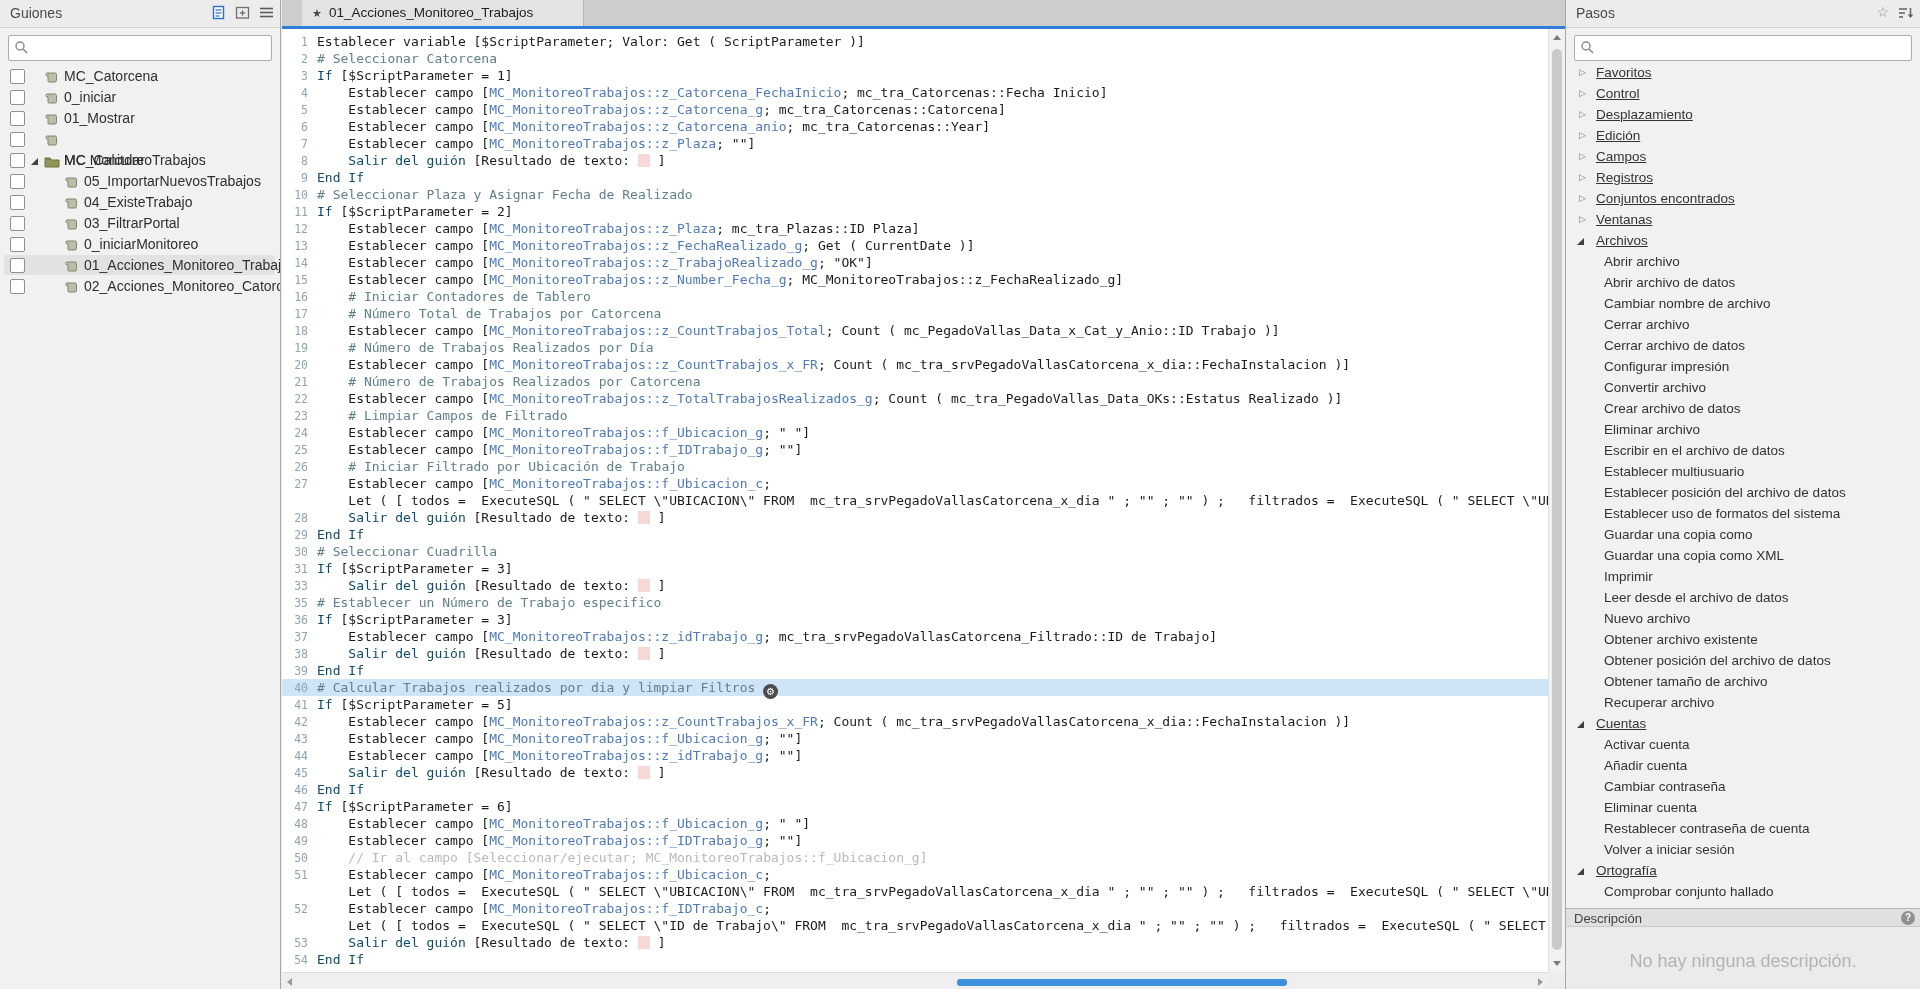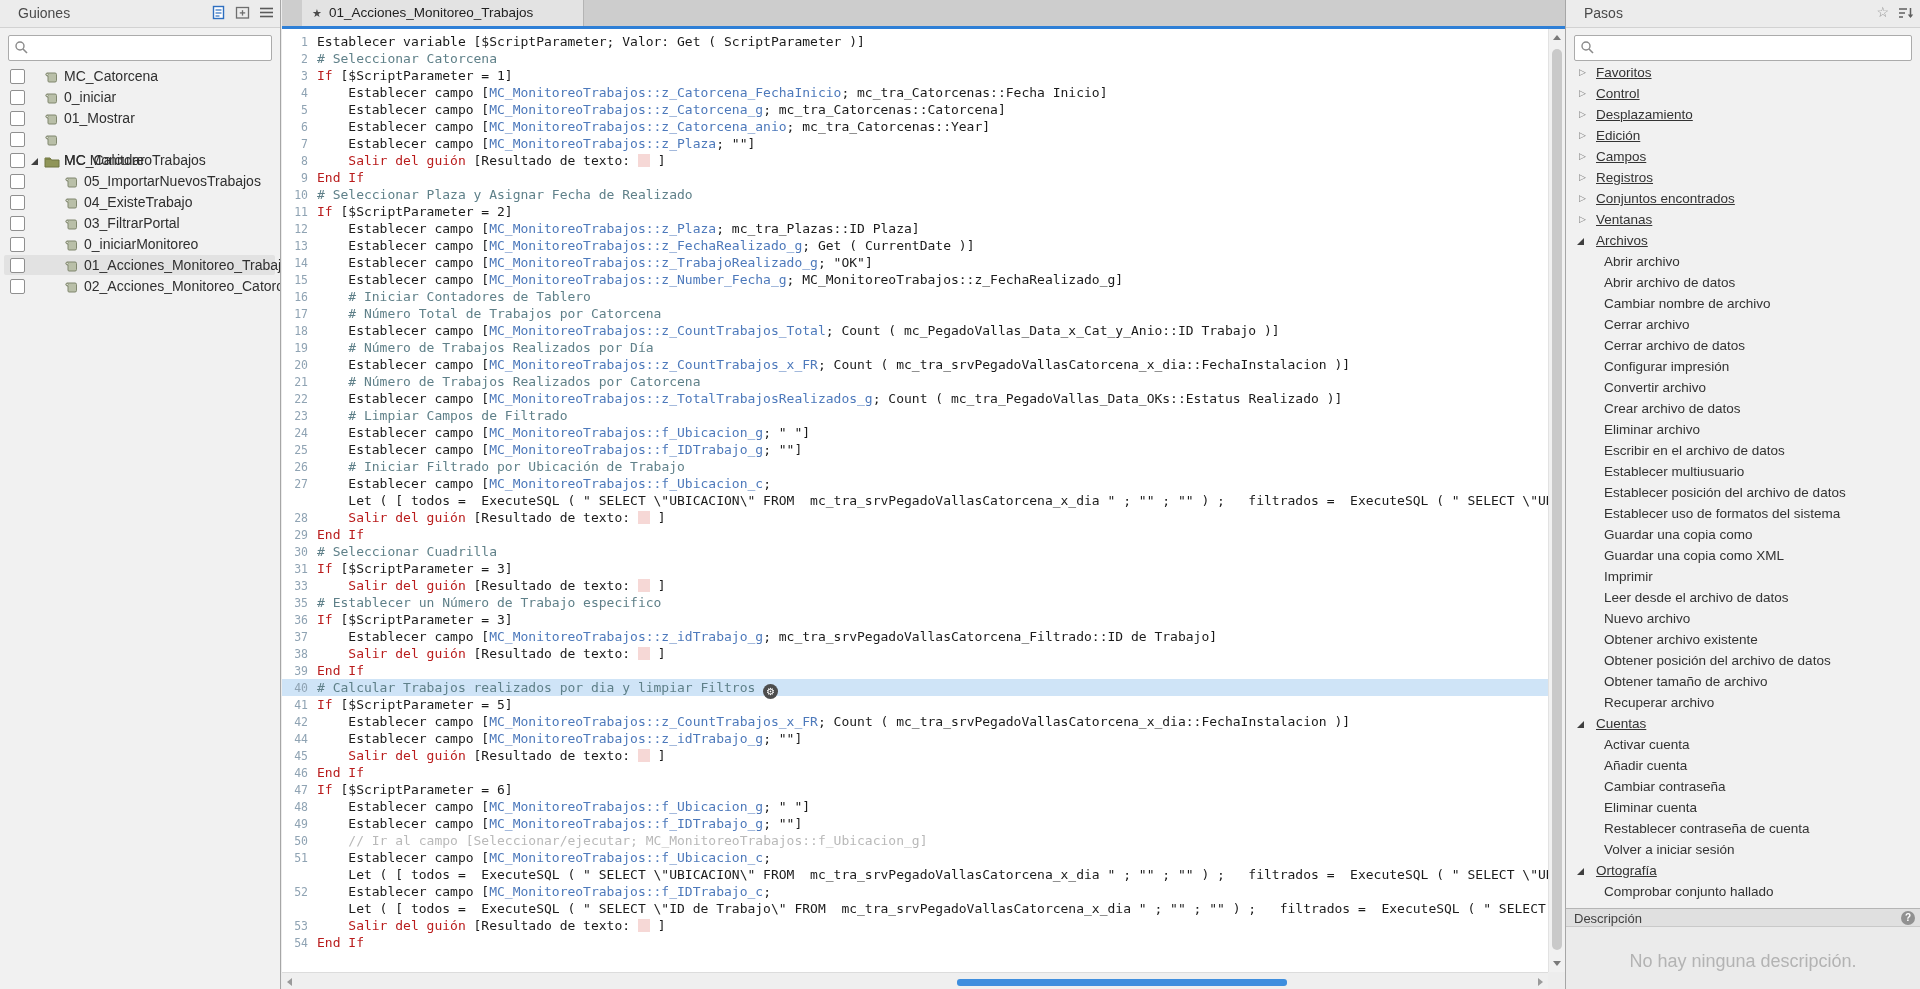--- a/index.html
+++ b/index.html
@@ -1,20 +1,20 @@
 <!DOCTYPE html>
 <html><head>
 <meta charset="utf-8">
 <style>
   html,body{margin:0;padding:0;background:#9a9a9a;}
   .app{position:relative;width:1920px;height:989px;background:#ececec;overflow:hidden;
        font-family:"Liberation Sans",sans-serif;color:#2f2f2f;}
   
   .left-panel{position:absolute;left:0;top:0;width:281px;height:989px;background:#f1f1f1;border-right:1px solid #a6a6a6;box-sizing:border-box;}
-  .panel-header{position:relative;height:27px;line-height:27px;padding-left:18px;font-size:14px;color:#4a4a4a;background:#ececec;border-bottom:1px solid #d2d2d2;}
+  .panel-header{position:relative;height:27px;line-height:27px;padding-left:10px;font-size:14px;color:#4a4a4a;background:#ececec;border-bottom:1px solid #d2d2d2;}
   .hdr-icons{position:absolute;right:6px;top:5px;display:flex;gap:9px;align-items:center;}
   .hdr-icons svg{display:block;}
   .searchbar{position:relative;margin:7px 8px 6px 8px;height:24px;background:#ffffff;border:1px solid #ababab;border-radius:2px;}
   .searchbar svg{position:absolute;left:5px;top:4px;}
   .searchbar input{position:absolute;left:24px;top:1px;width:calc(100% - 30px);height:20px;border:none;outline:none;font-size:13px;background:transparent;}
   .g-list{position:absolute;left:0;right:0;top:66px;bottom:0;overflow:hidden;}
   .g-row{position:relative;height:21px;line-height:21px;font-size:14px;white-space:nowrap;}
   .g-row.sel::before{content:"";position:absolute;left:4px;right:5px;top:0;bottom:1px;background:#e2e2e2;border-radius:2px;}
   .g-row > *{position:relative;}
   .cb{position:absolute;left:10px;top:3px;width:13px;height:13px;background:#fff;border:1px solid #8f8f8f;border-radius:2px;}
@@ -25,21 +25,21 @@
   .editor{position:absolute;left:282px;top:0;width:1283px;height:989px;background:#ffffff;}
   .tabstrip{position:absolute;left:0;top:0;right:0;height:26px;background:#cdcdcd;}
   .tab{position:absolute;left:0;top:0;width:282px;height:26px;background:#e3e3e3;border-right:1px solid #b4b4b4;line-height:26px;padding-left:10px;box-sizing:border-box;font-size:13.5px;color:#222;white-space:nowrap;margin-left:20px;}
   .tab-star{color:#4a4a4a;font-size:11px;margin-right:7px;font-family:"DejaVu Sans",sans-serif;}
   .blue-line{position:absolute;left:0;top:26px;right:0;height:3px;background:#2e7fd6;}
   .code-area{position:absolute;left:0;top:29px;right:17px;bottom:0;overflow:hidden;padding-top:4px;}
   .code-row{height:17px;line-height:17px;white-space:pre;font-family:"DejaVu Sans Mono",monospace;font-size:13px;color:#1b1b1b;}
   .code-row.hl{background:#cfe4f7;}
   .num{display:inline-block;width:26px;text-align:right;margin-right:9px;color:#8fa3b3;font-size:11.5px;}
   .seg-t{color:#1b1b1b;}
-  .seg-k{color:#b91c1c;}
+  .seg-k{color:#0c4a6e;}
   .seg-r{color:#4d79bb;margin-top:32px;}
   .seg-c{color:#5f8089;}
   .seg-d{color:#b9b9b9;}
   .result-box{display:inline-block;width:12px;height:13px;background:#f6d8d6;vertical-align:-2px;}
   .gear-icon{display:inline-block;width:15px;height:15px;border-radius:50%;background:#4d4d4d;color:#ffffff;font-size:10px;line-height:15px;text-align:center;vertical-align:-3px;font-family:"DejaVu Sans",sans-serif;}
   
   .vscroll{position:absolute;top:29px;right:0;width:17px;bottom:17px;background:#f1f1f1;border-left:1px solid #e2e2e2;box-sizing:border-box;}
   .vscroll .arr-up{position:absolute;top:6px;left:4px;width:0;height:0;border-left:4px solid transparent;border-right:4px solid transparent;border-bottom:5px solid #7a7a7a;}
   .vscroll .arr-dn{position:absolute;bottom:6px;left:4px;width:0;height:0;border-left:4px solid transparent;border-right:4px solid transparent;border-top:5px solid #7a7a7a;}
   .vscroll .thumb{position:absolute;left:3px;width:10px;top:20px;bottom:22px;background:#c9c9c9;border-radius:5px;}
@@ -238,20 +238,21 @@
         <div class="code-row"><span class="num">31</span><span class="code-text"><span class="seg-k">If</span><span class="seg-t"> [$ScriptParameter = 3]</span></span></div>
         <div class="code-row"><span class="num">33</span><span class="code-text"><span class="seg-t">    </span><span class="seg-k">Salir del guión</span><span class="seg-t"> [Resultado de texto: </span><span class="result-box"></span><span class="seg-t"> ]</span></span></div>
         <div class="code-row"><span class="num">35</span><span class="code-text"><span class="seg-c"># Establecer un Número de Trabajo especifico</span></span></div>
         <div class="code-row"><span class="num">36</span><span class="code-text"><span class="seg-k">If</span><span class="seg-t"> [$ScriptParameter = 3]</span></span></div>
         <div class="code-row"><span class="num">37</span><span class="code-text"><span class="seg-t">    Establecer campo [</span><span class="seg-r">MC_MonitoreoTrabajos::z_idTrabajo_g</span><span class="seg-t">; mc_tra_srvPegadoVallasCatorcena_Filtrado::ID de Trabajo]</span></span></div>
         <div class="code-row"><span class="num">38</span><span class="code-text"><span class="seg-t">    </span><span class="seg-k">Salir del guión</span><span class="seg-t"> [Resultado de texto: </span><span class="result-box"></span><span class="seg-t"> ]</span></span></div>
         <div class="code-row"><span class="num">39</span><span class="code-text"><span class="seg-k">End If</span></span></div>
         <div class="code-row hl"><span class="num">40</span><span class="code-text"><span class="seg-c"># Calcular Trabajos realizados por dia y limpiar Filtros </span><span class="gear-icon">⚙</span></span></div>
         <div class="code-row"><span class="num">41</span><span class="code-text"><span class="seg-k">If</span><span class="seg-t"> [$ScriptParameter = 5]</span></span></div>
         <div class="code-row"><span class="num">42</span><span class="code-text"><span class="seg-t">    Establecer campo [</span><span class="seg-r">MC_MonitoreoTrabajos::z_CountTrabajos_x_FR</span><span class="seg-t">; Count ( mc_tra_srvPegadoVallasCatorcena_x_dia::FechaInstalacion )]</span></span></div>
+        <div class="code-row"><span class="num">43</span><span class="code-text"><span class="seg-t">    Establecer campo [</span><span class="seg-r">MC_MonitoreoTrabajos::f_Ubicacion_g</span><span class="seg-t">; ""]</span></span></div>
         <div class="code-row"><span class="num">44</span><span class="code-text"><span class="seg-t">    Establecer campo [</span><span class="seg-r">MC_MonitoreoTrabajos::z_idTrabajo_g</span><span class="seg-t">; ""]</span></span></div>
         <div class="code-row"><span class="num">45</span><span class="code-text"><span class="seg-t">    </span><span class="seg-k">Salir del guión</span><span class="seg-t"> [Resultado de texto: </span><span class="result-box"></span><span class="seg-t"> ]</span></span></div>
         <div class="code-row"><span class="num">46</span><span class="code-text"><span class="seg-k">End If</span></span></div>
         <div class="code-row"><span class="num">47</span><span class="code-text"><span class="seg-k">If</span><span class="seg-t"> [$ScriptParameter = 6]</span></span></div>
         <div class="code-row"><span class="num">48</span><span class="code-text"><span class="seg-t">    Establecer campo [</span><span class="seg-r">MC_MonitoreoTrabajos::f_Ubicacion_g</span><span class="seg-t">; " "]</span></span></div>
         <div class="code-row"><span class="num">49</span><span class="code-text"><span class="seg-t">    Establecer campo [</span><span class="seg-r">MC_MonitoreoTrabajos::f_IDTrabajo_g</span><span class="seg-t">; ""]</span></span></div>
         <div class="code-row"><span class="num">50</span><span class="code-text"><span class="seg-t">    </span><span class="seg-d">// Ir al campo [Seleccionar/ejecutar; MC_MonitoreoTrabajos::f_Ubicacion_g]</span></span></div>
         <div class="code-row"><span class="num">51</span><span class="code-text"><span class="seg-t">    Establecer campo [</span><span class="seg-r">MC_MonitoreoTrabajos::f_Ubicacion_c</span><span class="seg-t">;</span></span></div>
         <div class="code-row"><span class="num"></span><span class="code-text"><span class="seg-t">    Let ( [ todos =  ExecuteSQL ( " SELECT \"UBICACION\" FROM  mc_tra_srvPegadoVallasCatorcena_x_dia " ; "" ; "" ) ;   filtrados =  ExecuteSQL ( " SELECT \"UBICACION\"…  ]</span></span></div>
         <div class="code-row"><span class="num">52</span><span class="code-text"><span class="seg-t">    Establecer campo [</span><span class="seg-r">MC_MonitoreoTrabajos::f_IDTrabajo_c</span><span class="seg-t">;</span></span></div>

